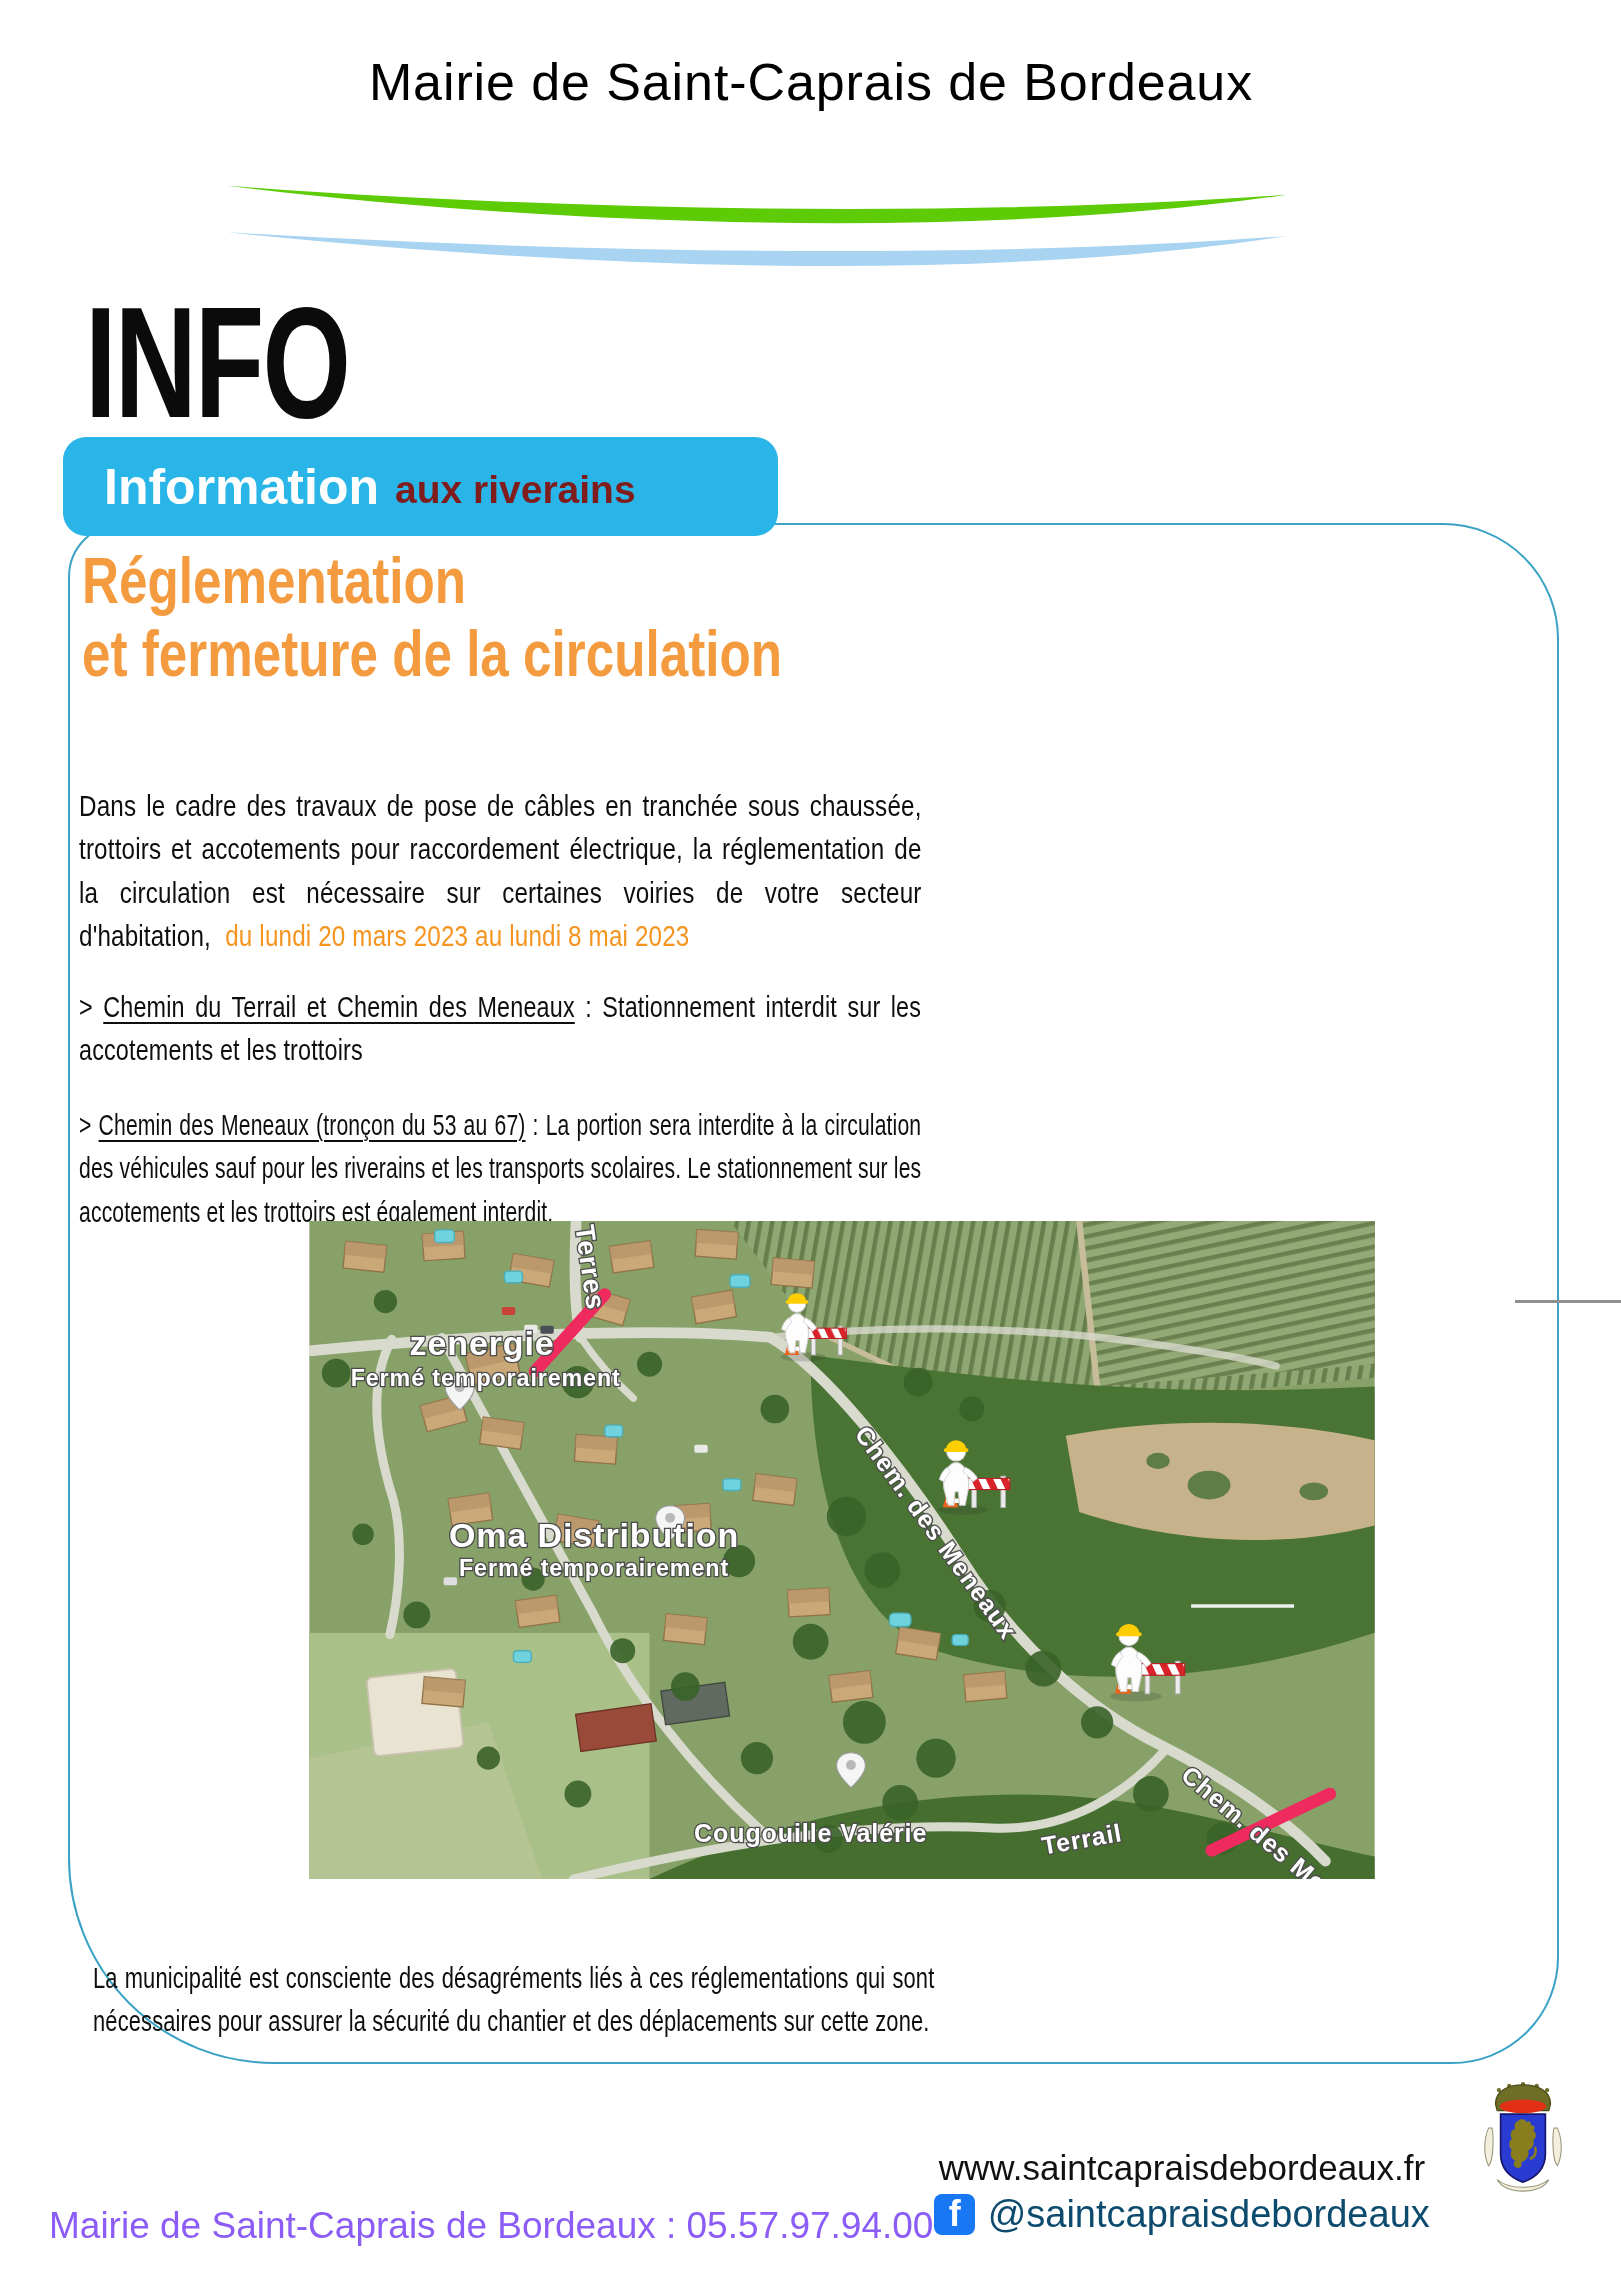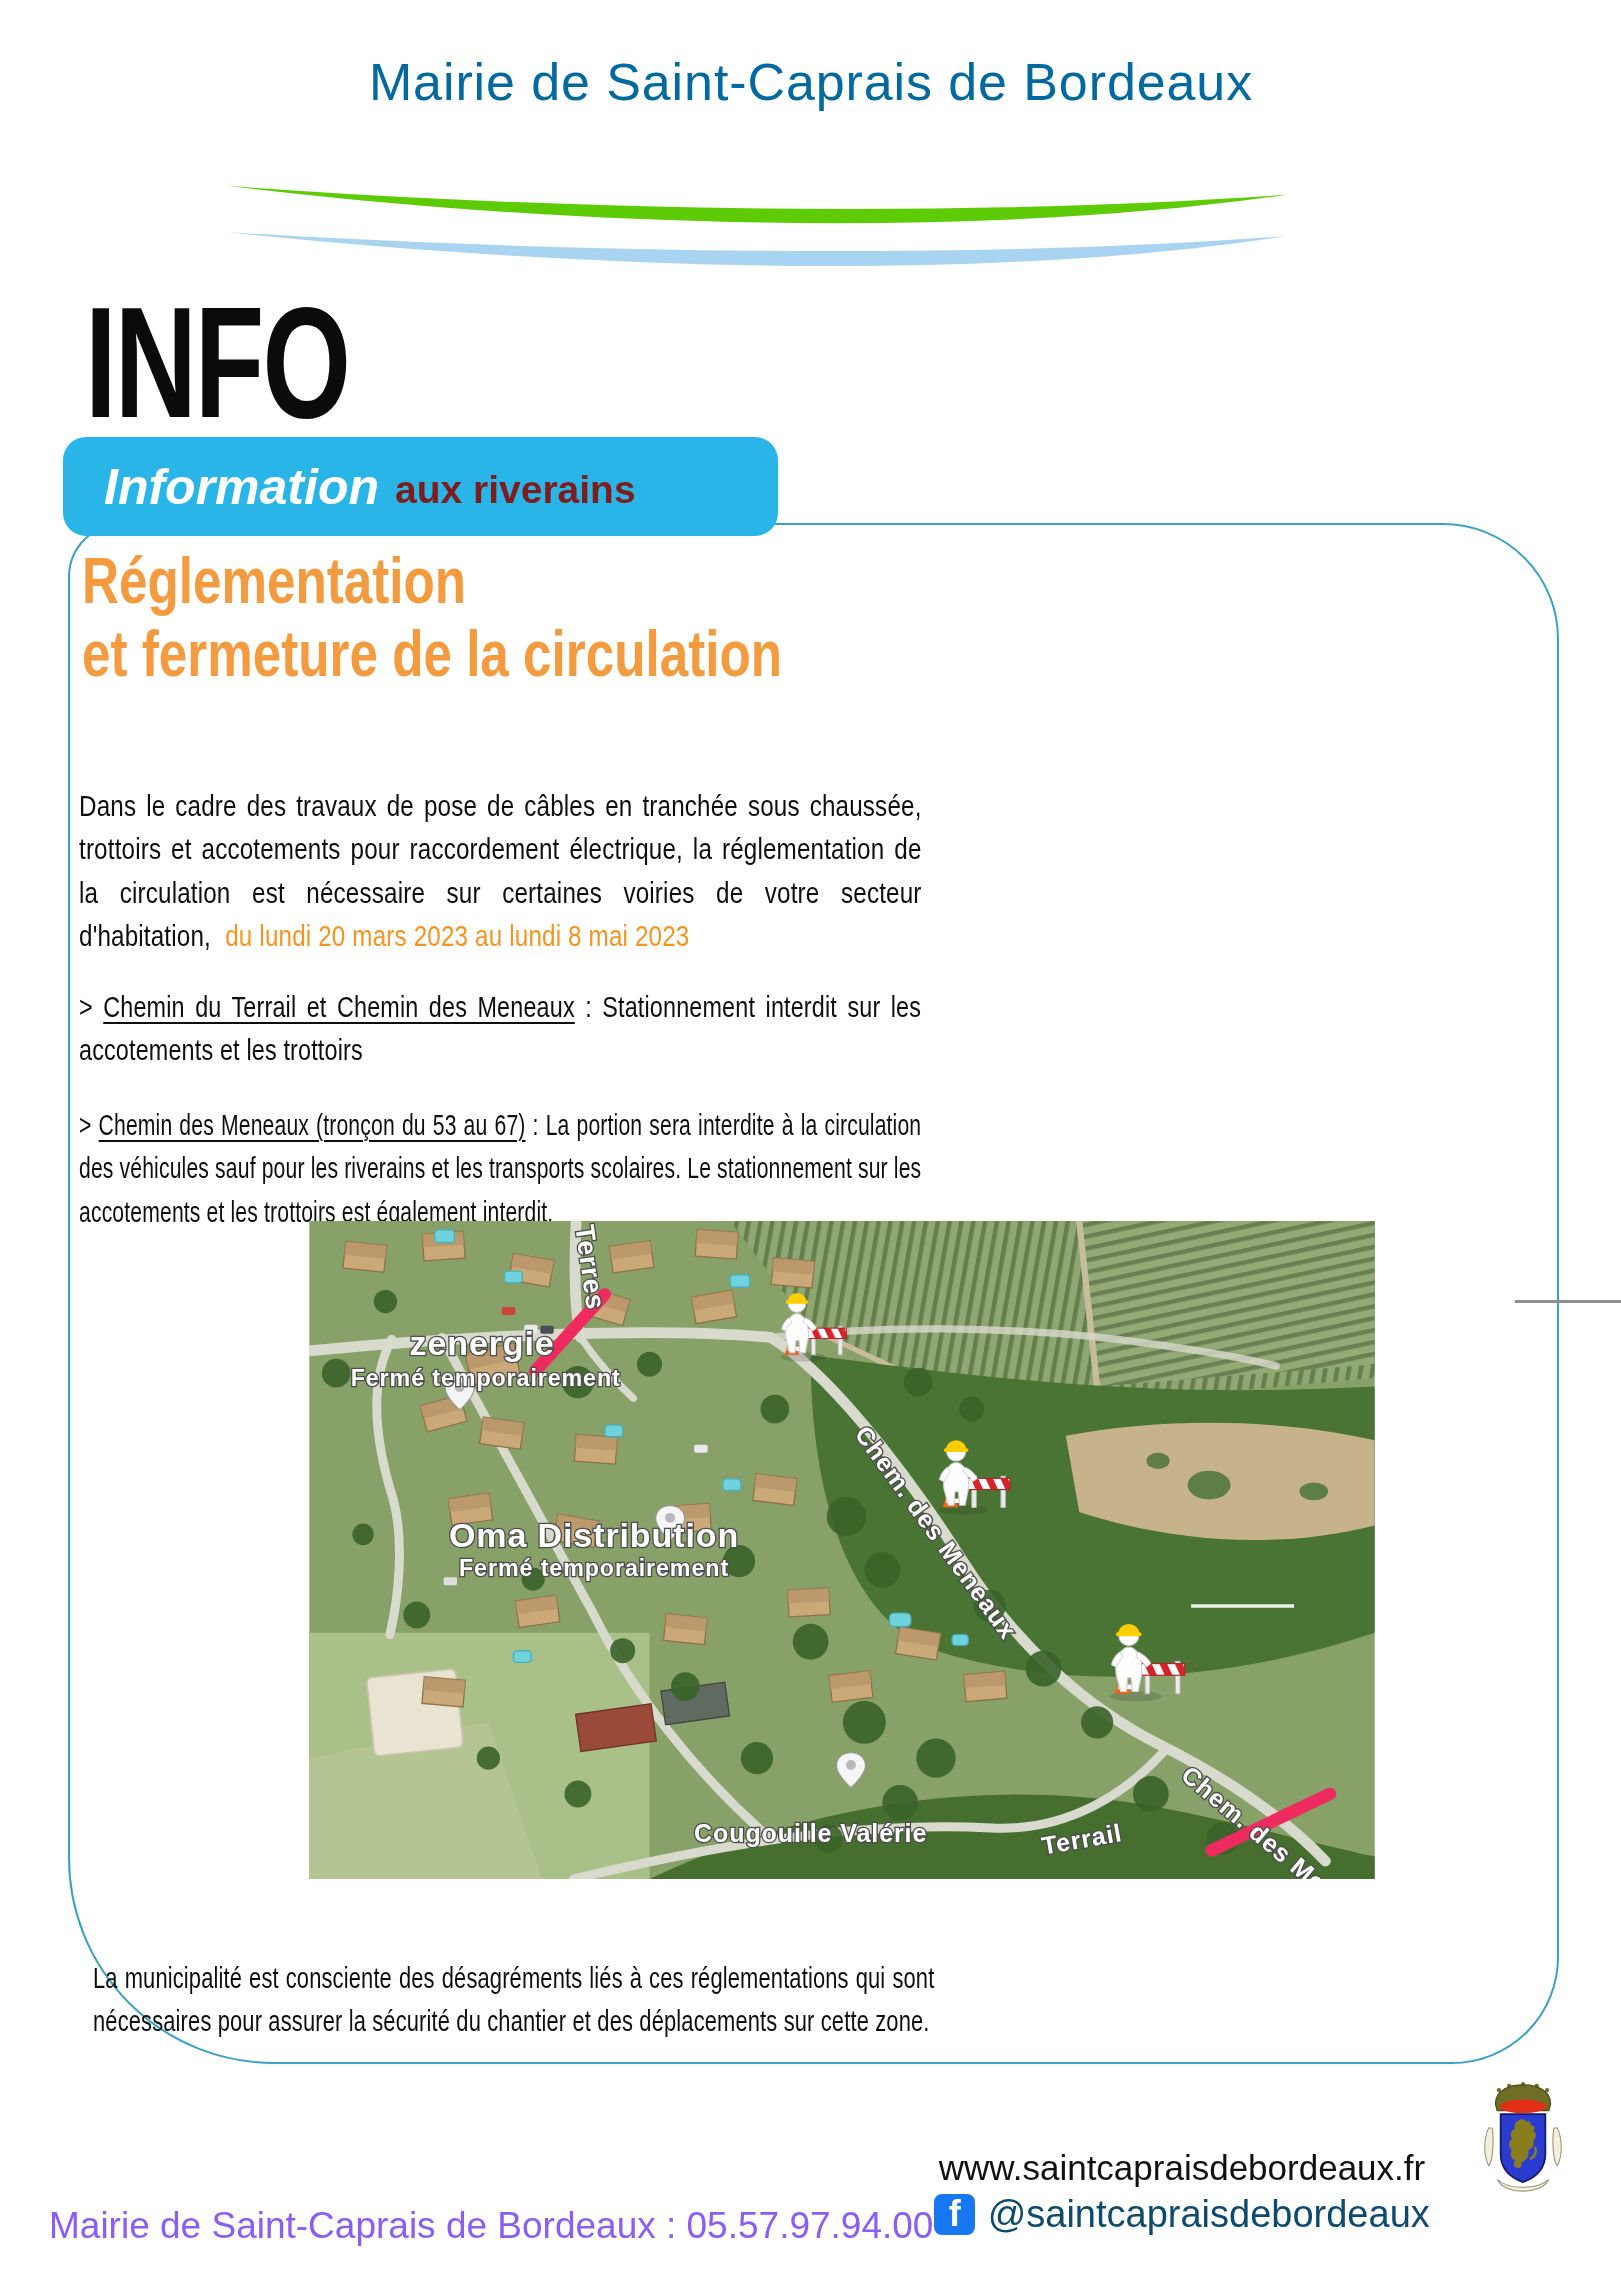--- a/index.html
+++ b/index.html
@@ -1,32 +1,32 @@
 <!DOCTYPE html>
 <html style="font-size:14.3px"><head>
 <meta charset="utf-8">
 <style>
   html,body{margin:0;padding:0;background:#ffffff;}
   .page{position:relative;width:1622px;height:2293px;background:#fff;overflow:hidden;
         font-family:"Liberation Sans",sans-serif;}
   .abs{position:absolute;}
 
   .main-title{left:0;top:52px;width:1622px;text-align:center;font-size:52px;
-              font-weight:400;color:#0369a1;letter-spacing:0.9px;}
+              font-weight:400;color:#000000;letter-spacing:0.9px;}
 
   .info-block{left:85px;top:283px;display:flex;align-items:baseline;line-height:1;flex-direction:column;}
   .info-main{font-size:158px;font-weight:800;color:#0b0b0b;letter-spacing:-2.7px;
              display:inline-block;transform:scaleX(.72);transform-origin:0 100%;}
   .info-sub{font-size:87px;font-weight:700;color:#0b0b0b;display:inline-block;
             transform:scaleX(.82);transform-origin:0 100%;margin-left:-49px;}
 
   .banner{left:63px;top:437px;width:715px;height:99px;background:#2ab5e8;
           border-radius:23px;display:flex;align-items:center;padding-left:41px;
           box-sizing:border-box;z-index:3;}
-  .banner .em{font-size:50px;font-weight:700;color:#fff;font-style:italic;}
+  .banner .em{font-size:50px;font-weight:700;color:#fff;}
   .banner .rest{font-size:39px;font-weight:700;color:#7f1d1d;margin-left:16px;padding-top:7.2px;}
 
   .frame{left:68px;top:523px;width:1487px;height:1537px;border:2.7px solid #3aa2c4;
          border-radius:54px 116px 107px 206px;z-index:1;}
 
   .section-heading{left:82px;top:545px;z-index:2;color:#f59b3f;font-weight:700;
                    font-size:64px;line-height:1.14;transform:scaleX(.8);
                    transform-origin:0 0;white-space:nowrap;}
 
   .para{font-size:29.6px;line-height:1.47;text-align:justify;color:#0e0e0e;

